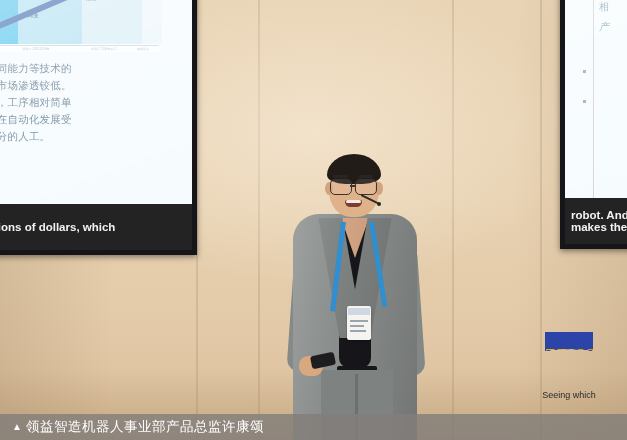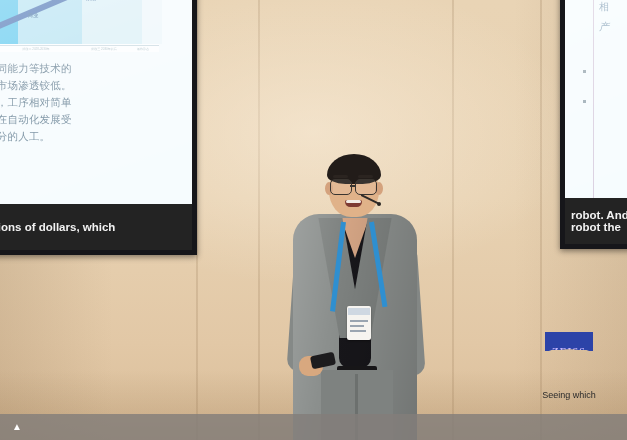--- a/index.html
+++ b/index.html
@@ -114,21 +114,21 @@
   
   .zeiss{position:absolute;left:538px;top:332px;width:62px;}
   .zeiss-mark{
     position:relative;width:48px;height:48px;margin:0 auto;
     background:#2c43a8;
     -webkit-mask:radial-gradient(ellipse 150% 64% at 50% 100%,transparent 99%,#000 100%);
             mask:radial-gradient(ellipse 150% 64% at 50% 100%,transparent 99%,#000 100%);
   }
   .zeiss-word{
     position:absolute;left:0;right:0;top:14px;
-    text-align:center;color:#c4b5fd;font-size:10px;font-weight:bold;
+    text-align:center;color:#eab308;font-size:16px;font-weight:bold;
     letter-spacing:1.1px;font-family:"Liberation Serif","DejaVu Serif",serif;
   }
   .zeiss-tag{
     margin-top:10px;text-align:center;color:#2a2a2a;font-size:9px;
   }
 
   
   .person{position:absolute;left:285px;top:148px;width:140px;height:292px;}
   .p{position:absolute;}
   .neck{left:56px;top:50px;width:26px;height:26px;background:#cf9f7e;border-radius:6px;}
@@ -257,21 +257,21 @@
         <div class="r-rule"></div>
         <div class="r-line" style="top:14px">相</div>
         <div class="r-line" style="top:34px;font-style:italic">产</div>
         <div class="r-bullet" style="top:84px"></div>
         <div class="r-bullet" style="top:114px"></div>
         <div class="slide-tint"></div>
       </div>
 
       <div class="subbar sub-right" style="flex-direction:column;align-items:flex-start;justify-content:center;">
         <span>robot. And</span>
-        <span>robot the</span>
+        <span>makes the</span>
       </div>
     </div>
   </div>
 
   <div class="person">
     <div class="p arm-l"></div>
     <div class="p arm-r"></div>
     <div class="p neck"></div>
     <div class="p jacket"></div>
     <div class="p shirt"></div>
@@ -311,15 +311,16 @@
 
   <div class="zeiss">
     <div class="zeiss-mark">
       <div class="zeiss-word">ZEISS</div>
     </div>
     <div class="zeiss-tag">Seeing which</div>
   </div>
 
   <div class="caption">
     <span class="caption-tri">▲</span>
+    <span class="caption-txt">领益智造机器人事业部产品总监许康颂</span>
   </div>
 
 </div>
 
 </body></html>

